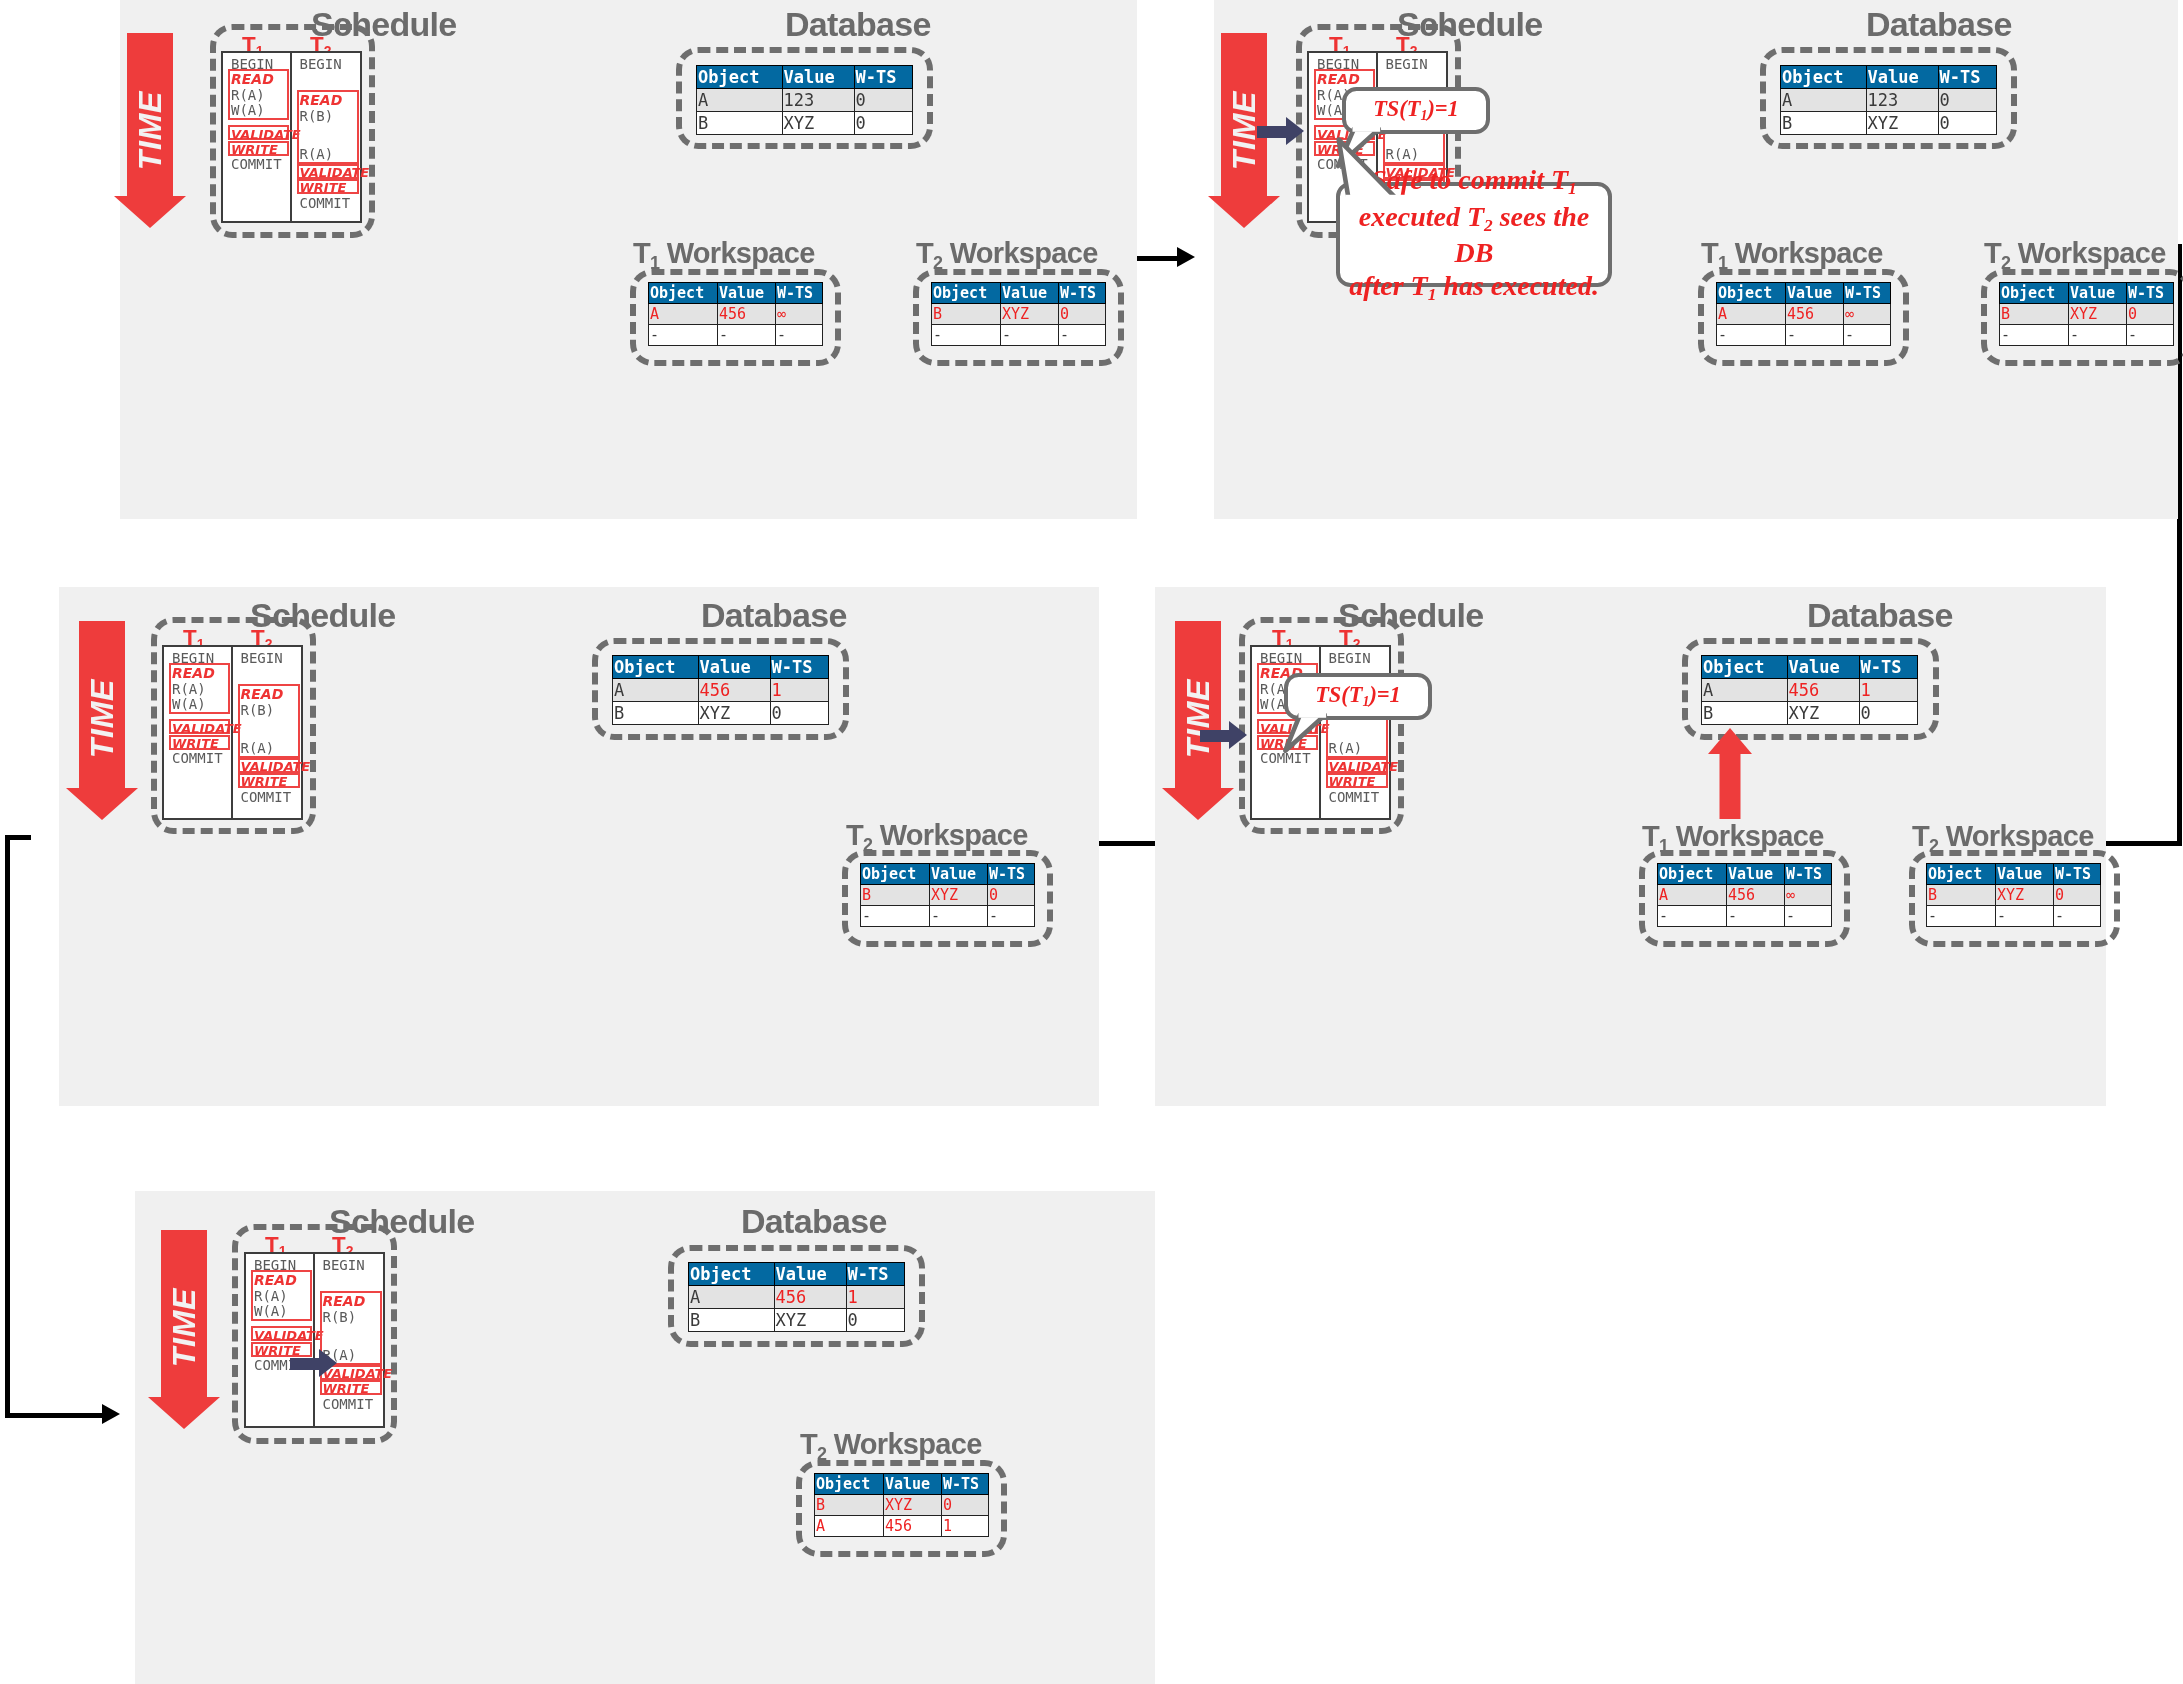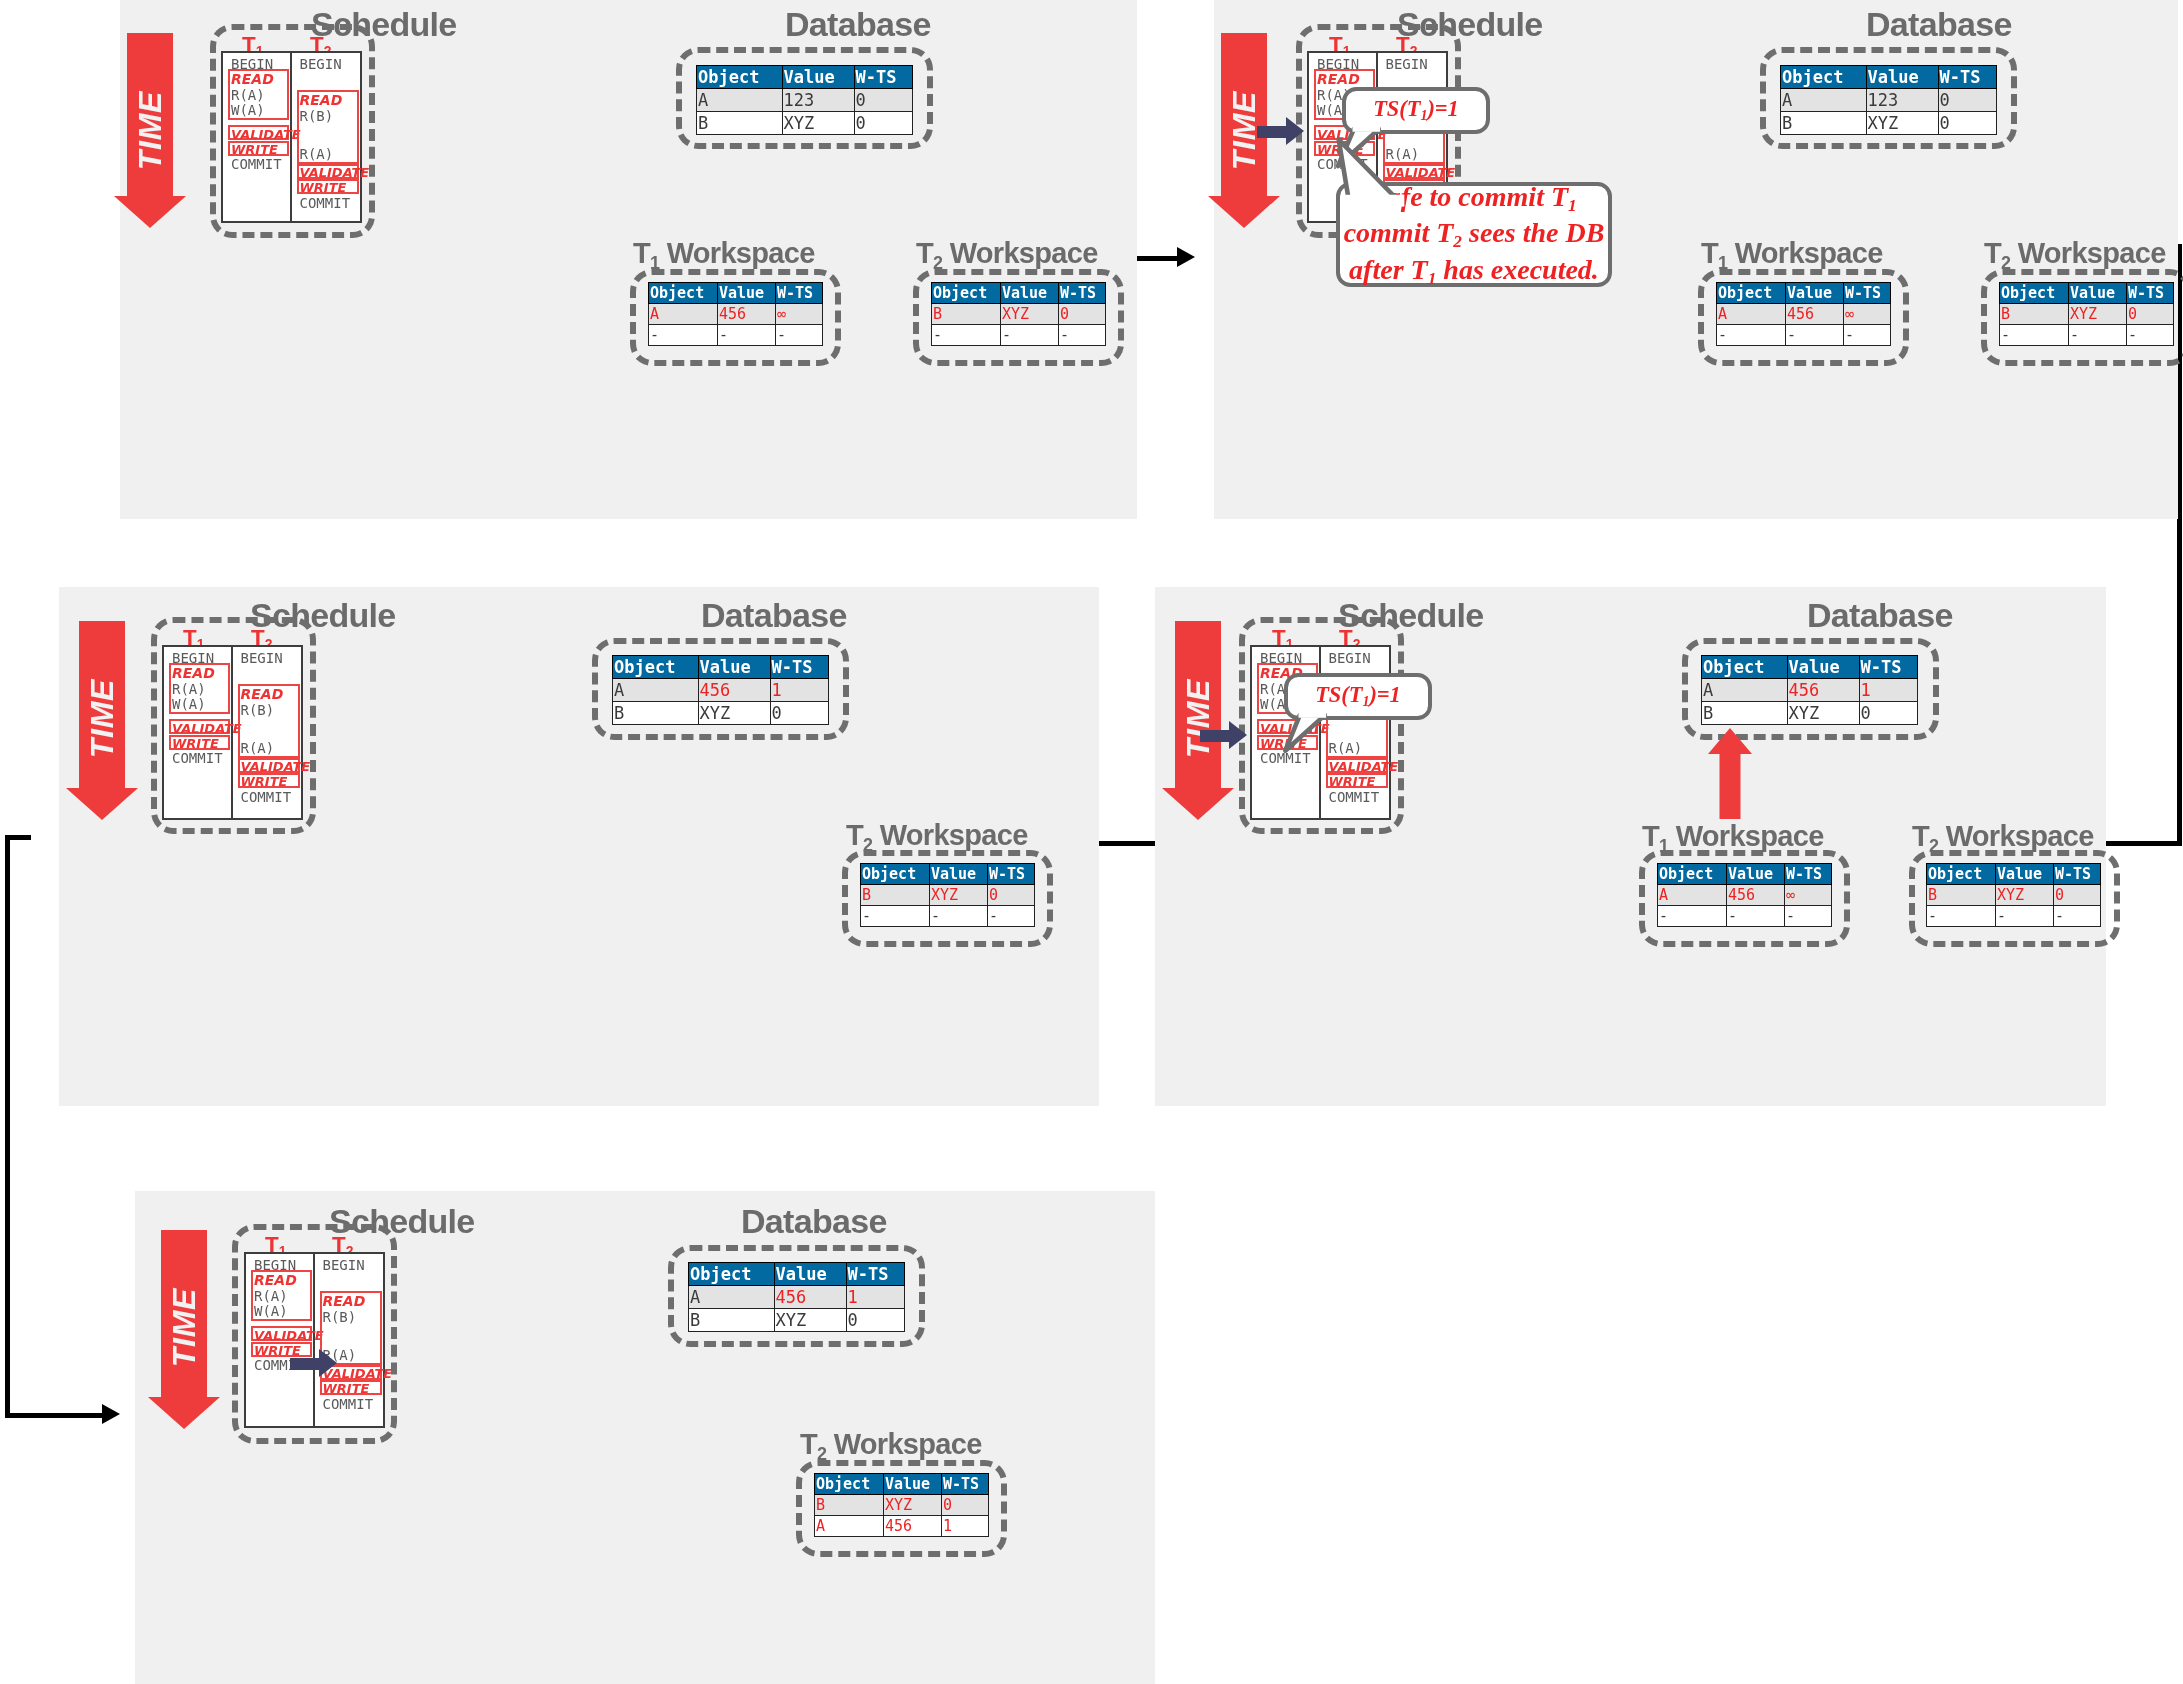--- a/index.html
+++ b/index.html
@@ -266,21 +266,21 @@
     <span><span>TS(T</span><span class="sub">1</span><span>)=1</span></span>
   </div>
   <svg width="79" height="53" style="position:absolute;left:99px;top:125px;z-index:41;" viewBox="0 0 120 80">
     <polygon points="62,6 100,6 38,62" fill="#ffffff" stroke="#6e6e6e" stroke-width="7" stroke-linejoin="round"></polygon>
     <rect x="60" y="0" width="42" height="10" fill="#ffffff"></rect>
   </svg>
 
   <div class="callout" style="left:122px;top:182px;width:276px;height:105px;font-size:28px;line-height:1.18;">
     <div>
       <span>Safe to commit T</span><span class="sub">1</span><br>
-      <span>commit T</span><span class="sub">2</span><span> sees the DB</span><br>
+      <span>executed T</span><span class="sub">2</span><span> sees the DB</span><br>
       <span>after T</span><span class="sub">1</span><span> has executed.</span>
     </div>
   </div>
   <svg width="151" height="79" style="position:absolute;left:105px;top:129px;z-index:41;" viewBox="0 0 230 120">
     <polygon points="30,16 120,108 46,112" fill="#ffffff" stroke="#6e6e6e" stroke-width="7" stroke-linejoin="round"></polygon>
     <rect x="40" y="100" width="90" height="18" fill="#ffffff"></rect>
   </svg>
 
   <div class="dashbox" style="left:546px;top:47px;width:257px;height:102px;"></div>
   <table class="dtable" style="left:566px;top:65px;width:217px;font-size:17px;">

